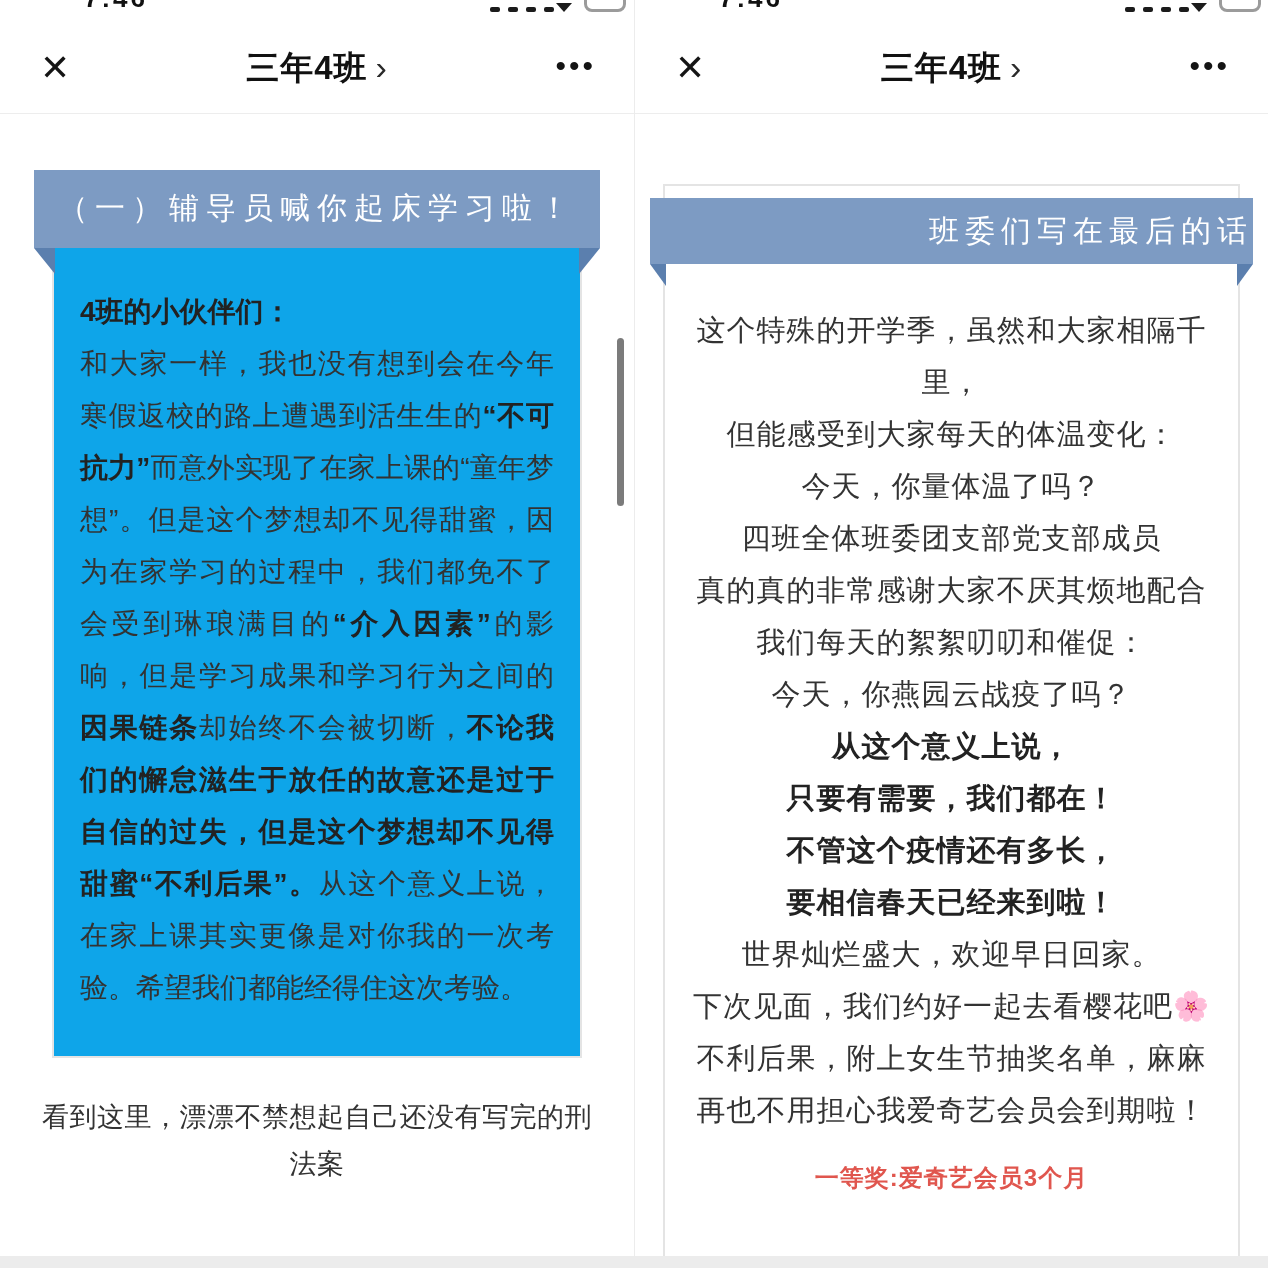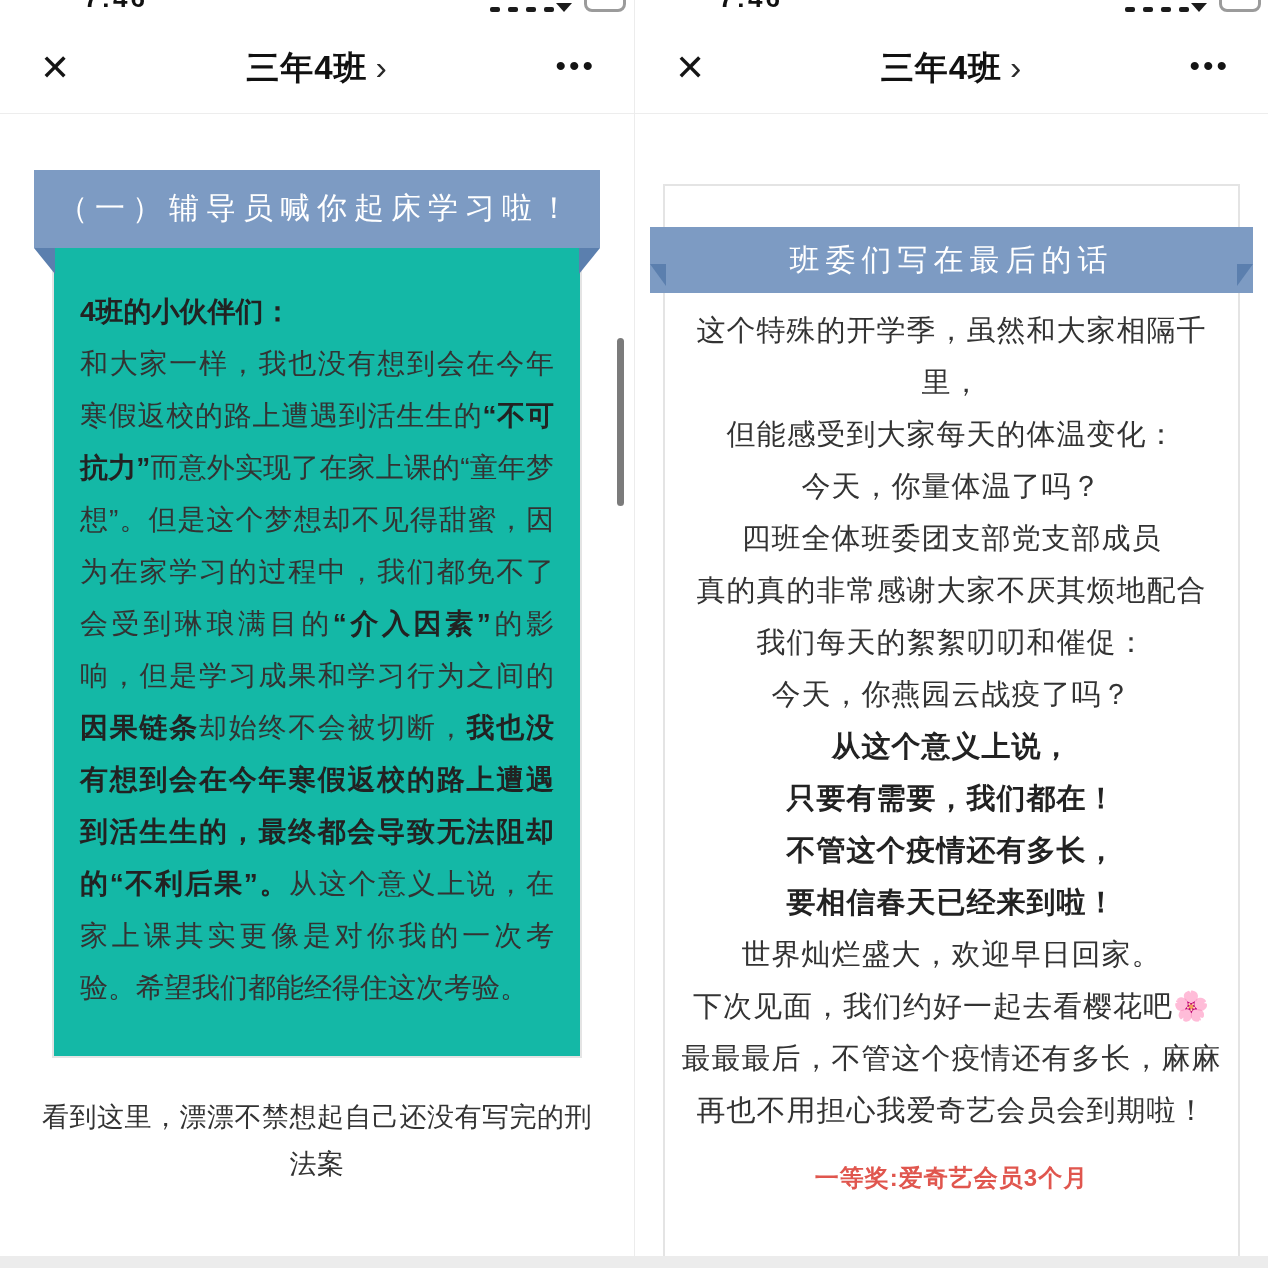--- a/index.html
+++ b/index.html
@@ -35,34 +35,34 @@
   
   .ribbon { position:relative; background:var(--banner-blue,#7d9bc3); color:#fff; text-align:center; z-index:3; }
   .ribbon .rb-line { margin:0; font-size:30px; line-height:60px; letter-spacing:7px; font-weight:400; }
   .fold { position:absolute; top:100%; width:21px; height:26px; background:var(--banner-fold,#5b7fae); z-index:3; }
   .fold.l { left:0;  clip-path:polygon(0 0, 100% 0, 100% 100%); }
   .fold.r { right:0; clip-path:polygon(0 0, 100% 0, 0 100%); }
 
   
   .card-left { position:relative; margin:56px 34px 0 34px; }
   .card-left .ribbon { padding:8px 0 10px; }
-  .paper-left { position:relative; margin:-4px 18px 0 18px; background:#14b8a6;
+  .paper-left { position:relative; margin:-4px 18px 0 18px; background:#0ea5e9;
     border:2px solid #e4e4e4; padding:40px 26px 42px 26px; z-index:1; }
   .lpara { margin:0; font-size:28px; line-height:52px; color:#333; text-align:justify; }
   .lpara .b, .bold { font-weight:700; color:#222; }
   .salutation { margin:0 0 0 0; font-size:28px; line-height:52px; font-weight:700; color:#222; }
   .closing { margin:0; font-size:29px; line-height:52px; font-weight:700; color:#222; text-align:center; }
   .footer-note { margin:36px 30px 0 30px; }
   .footer-note p { margin:0; text-align:center; font-size:27px; line-height:47px; color:#333; letter-spacing:0.5px; }
 
   
   .card-right { position:relative; margin:70px 28px 0 28px; background:#fff;
     border:2px solid #e4e4e4; min-height:1100px; padding:118px 8px 30px 8px; }
   .ribbon-right { position:absolute; top:12px; left:-15px; right:-15px; z-index:3;
-    background:var(--banner-blue,#7d9bc3); text-align:center;margin-top:29px; }
+    background:var(--banner-blue,#7d9bc3); text-align:right; }
   .ribbon-right .rb-line { margin:0; font-size:30px; line-height:66px; letter-spacing:6px; color:#fff; }
   .rfold { position:absolute; top:78px; width:16px; height:22px; background:var(--banner-fold,#5b7fae); z-index:3; }
   .rfold.l { left:-15px; clip-path:polygon(0 0, 100% 0, 100% 100%); }
   .rfold.r { right:-15px; clip-path:polygon(0 0, 100% 0, 0 100%); }
   .rline { margin:0 auto; font-size:29px; line-height:52px; color:#333; text-align:center;
     letter-spacing:1px; white-space:nowrap; }
   .rline.bold { font-weight:700; color:#222; }
   .prize { margin:26px 0 0 0; text-align:center; font-size:24px; font-weight:700;
     color:var(--prize-red,#e0564e); letter-spacing:1px; }
 
@@ -101,21 +101,21 @@
     </div>
 
     <div class="card-left">
       <div class="ribbon">
         <p class="rb-line">（一）辅导员喊你起床学习啦！</p>
         <span class="fold l"></span>
         <span class="fold r"></span>
       </div>
       <div class="paper-left">
         <p class="salutation">4班的小伙伴们：</p>
-        <p class="lpara"><span>和大家一样，我也没有想到会在今年寒假返校的路上遭遇到活生生的</span><span class="b">“不可抗力”</span><span>而意外实现了在家上课的“童年梦想”。但是这个梦想却不见得甜蜜，因为在家学习的过程中，我们都免不了会受到琳琅满目的</span><span class="b">“介入因素”</span><span>的影响，但是学习成果和学习行为之间的</span><span class="b">因果链条</span><span>却始终不会被切断，</span><span class="b">我也没有想到会在今年寒假返校的路上遭遇到活生生的，最终都会导致无法阻却的“不利后果”。</span><span>从这个意义上说，在家上课其实更像是对你我的一次考验。希望我们都能经得住这次考验。</span></p>
+        <p class="lpara"><span>和大家一样，我也没有想到会在今年寒假返校的路上遭遇到活生生的</span><span class="b">“不可抗力”</span><span>而意外实现了在家上课的“童年梦想”。但是这个梦想却不见得甜蜜，因为在家学习的过程中，我们都免不了会受到琳琅满目的</span><span class="b">“介入因素”</span><span>的影响，但是学习成果和学习行为之间的</span><span class="b">因果链条</span><span>却始终不会被切断，</span><span class="b">不论我们的懈怠滋生于放任的故意还是过于自信的过失，但是这个梦想却不见得甜蜜“不利后果”。</span><span>从这个意义上说，在家上课其实更像是对你我的一次考验。希望我们都能经得住这次考验。</span></p>
       </div>
     </div>
 
     <div class="footer-note">
         <p>看到这里，漂漂不禁想起自己还没有写完的刑法案</p>
       </div>
 
     <span class="scrollbar-thumb"></span>
   </div>
 
@@ -156,21 +156,21 @@
           <p class="rline">四班全体班委团支部党支部成员</p>
           <p class="rline">真的真的非常感谢大家不厌其烦地配合</p>
           <p class="rline">我们每天的絮絮叨叨和催促：</p>
           <p class="rline">今天，你燕园云战疫了吗？</p>
           <p class="rline bold">从这个意义上说，</p>
           <p class="rline bold">只要有需要，我们都在！</p>
           <p class="rline bold">不管这个疫情还有多长，</p>
           <p class="rline bold">要相信春天已经来到啦！</p>
           <p class="rline">世界灿烂盛大，欢迎早日回家。</p>
           <p class="rline">下次见面，我们约好一起去看樱花吧🌸</p>
-          <p class="rline">最最最后，不管这个疫情还有多长，麻麻</p>
+          <p class="rline">不利后果，附上女生节抽奖名单，麻麻</p>
           <p class="rline">再也不用担心我爱奇艺会员会到期啦！</p>
         </div>
 
       <p class="prize">一等奖:爱奇艺会员3个月</p>
     </div>
   </div>
 
   <div class="bottom-strip"></div>
 </div>
 

